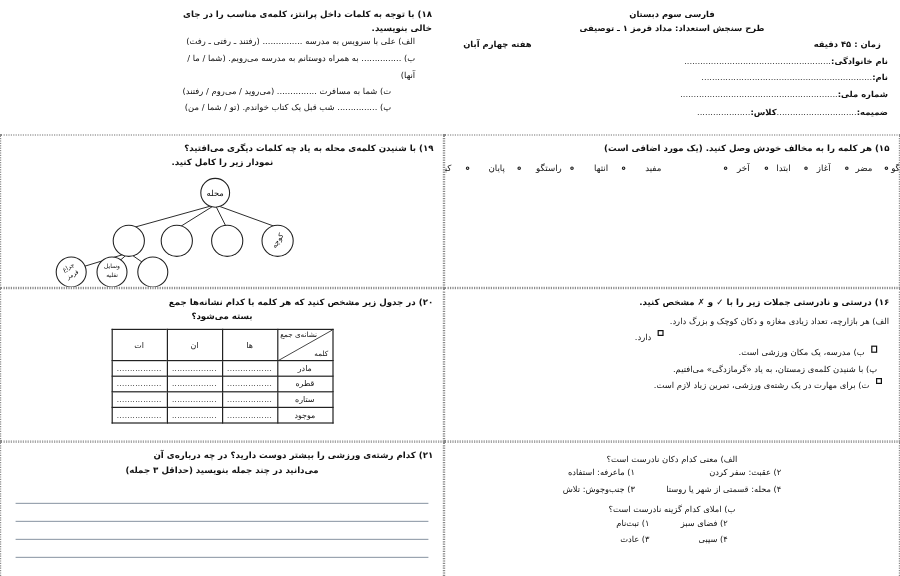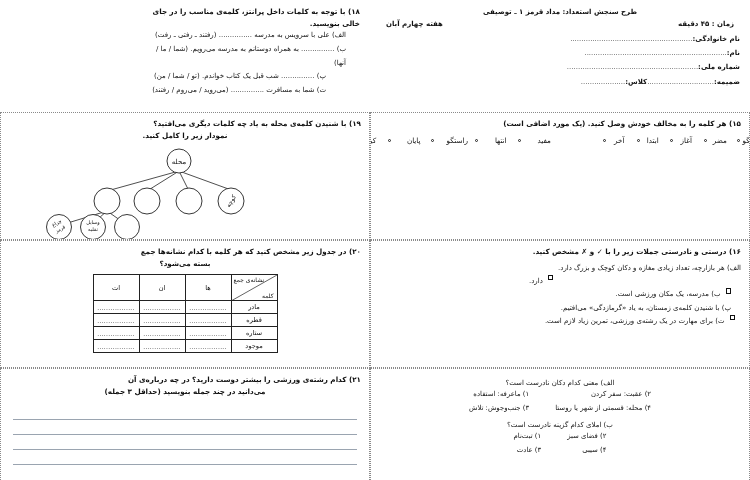--- a/index.html
+++ b/index.html
@@ -188,20 +188,21 @@
   }
 </style>
 </head>
 <body>
 
 <div class="page">
 
   <div class="col col-right">
 
     <div class="sect hdr" style="height:112px;">
+      <div class="hdr-line">فارسی سوم دبستان</div>
       <div class="hdr-line">طرح سنجش استعداد: مداد قرمز  ١ ـ توصیفی</div>
       <div class="hdr-row">
         <span>زمان : ۴۵ دقیقه</span>
         <span>هفته چهارم آبان</span>
       </div>
       <div class="field">
         <b>نام خانوادگی:</b><span class="dots">.......................................................</span>
       </div>
       <div class="field">
         <b>نام:</b><span class="dots">................................................................</span>
@@ -319,22 +320,22 @@
   </div>
 
   <div class="col col-left">
 
     <div class="sect plain" style="height:112px;padding:6px 10px;">
       <div class="q q-title">۱۸) با توجه به کلمات داخل پرانتز، کلمه‌ی مناسب را در جای</div>
       <div class="q q-title">خالی بنویسید.</div>
       <div class="item indent1">الف) علی با سرویس به مدرسه ............... (رفتند ـ رفتی ـ رفت)</div>
       <div class="item indent1">ب) ............... به همراه دوستانم به مدرسه می‌رویم. (شما / ما /</div>
       <div class="item indent1">آنها)</div>
+      <div class="item indent2">ت) شما به مسافرت ............... (می‌روید / می‌روم / رفتند)</div>
       <div class="item indent2">پ) ............... شب قبل یک کتاب خواندم. (تو / شما / من)</div>
-      <div class="item indent2">ت) شما به مسافرت ............... (می‌روید / می‌روم / رفتند)</div>
     </div>
 
     <div class="sect" style="height:128px;">
       <div class="q q-title">۱۹) با شنیدن کلمه‌ی محله به یاد چه کلمات دیگری می‌افتید؟</div>
       <div class="q q-title" style="text-align:center;">نمودار زیر را کامل کنید.</div>
       <div class="tree-wrap">
         <svg width="362" height="100" viewBox="0 0 362 100" xmlns="http://www.w3.org/2000/svg">
           <g stroke="#222" stroke-width="0.8" fill="none">
             <line x1="180" y1="28" x2="108" y2="48"></line>
             <line x1="180" y1="28" x2="148" y2="48"></line>

